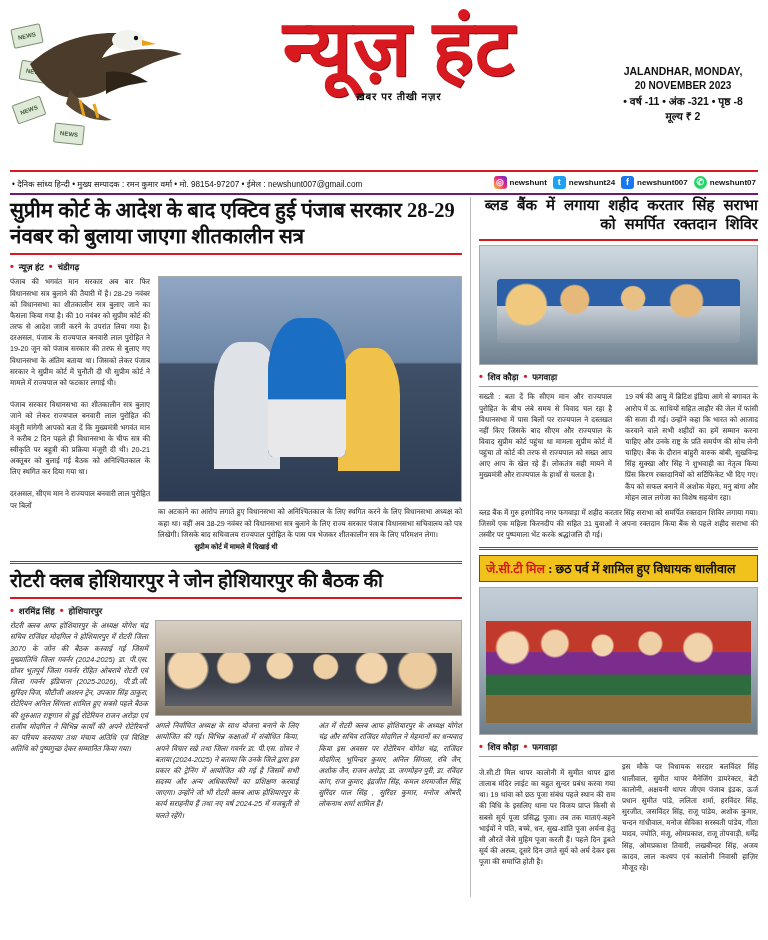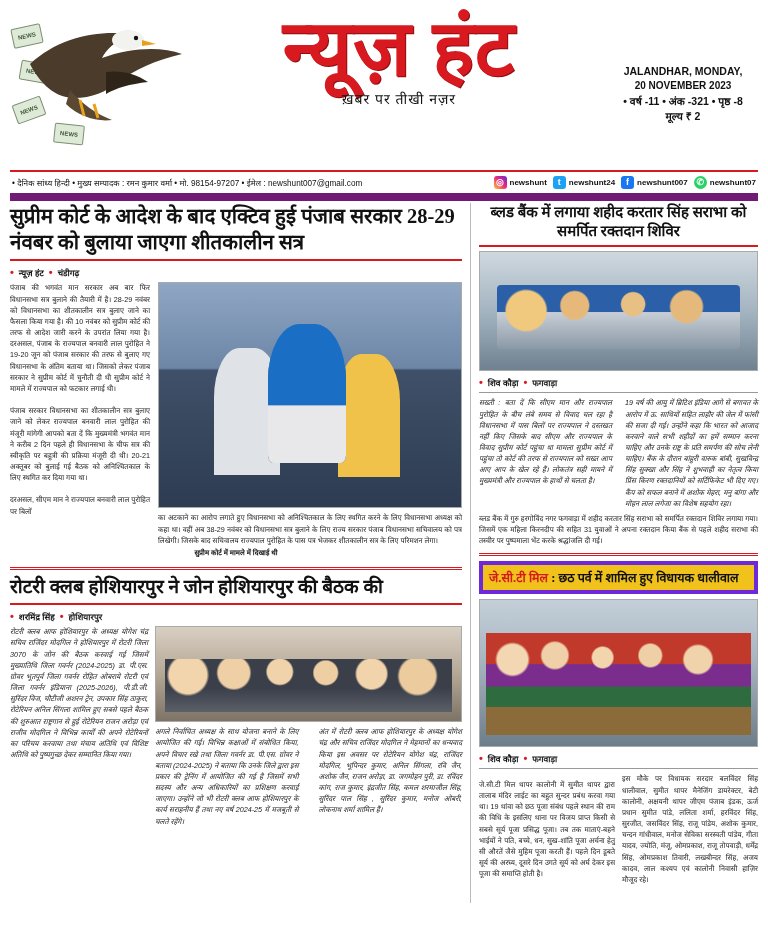--- a/index.html
+++ b/index.html
@@ -67,45 +67,45 @@
   .bigtitle {
     font-family: "Liberation Serif", serif;
     font-size: 78px;
     line-height: 0.96;
     color: #d81920;
     font-weight: bold;
     letter-spacing: 1px;
     text-shadow: 1px 1px 0 #8f0d12;
   }
   .tagline {
-    font-size: 14px;
-    color: #111;
-    font-weight: normal;
+    font-size: 10px;
+    color: #111;
+    font-weight: bold;
     margin-top: 2px;
     letter-spacing: 1px;
   }
   .dateblock {
     flex: 0 0 150px;
     text-align: center;
     font-size: 10.5px;
     font-weight: bold;
     color: #111;
     padding-top: 56px;
     line-height: 1.45;
   }
   .dateblock .line2 { font-size: 10px; font-weight: bold; }
 
   
   .inforule { border-top: 2px solid #d81920; margin-top: 2px; }
   .infobar {
     display: flex;
-    align-items: center;
+    align-items: flex-end;
     font-size: 8.2px;
     padding: 4px 2px 4px 2px;
-    border-bottom: 8px solid #701a75;
+    border-bottom: 2px solid #701a75;
     gap: 17px;
   }
   .infobar .left { flex: 1 1 auto; white-space: nowrap; }
   .socials { display: flex; gap: 6px; align-items: center; }
   .social {
     display: flex; align-items: center; gap: 3px;
     font-size: 8px; font-weight: bold; color: #111;
   }
   .sicon {
     width: 13px; height: 13px; border-radius: 3px;
@@ -220,21 +220,21 @@
       radial-gradient(circle at 10% 26%, #f3d6b2 0 6%, transparent 7%),
       radial-gradient(circle at 26% 22%, #f0d0a8 0 6%, transparent 7%),
       radial-gradient(circle at 44% 24%, #f2d4ad 0 6%, transparent 7%),
       radial-gradient(circle at 62% 22%, #eecfa6 0 6%, transparent 7%),
       radial-gradient(circle at 80% 26%, #f1d3ab 0 6%, transparent 7%),
       linear-gradient(180deg,#c0392b 0 30%, #7b2d8e 31% 52%, #2e6b3f 53% 72%, #8b6b3a 73% 100%);
   }
 
   .section-banner {
     background: #f1c21b;
-    border: 4px solid #6d28d9;
+    border: 1px solid #6d28d9;
     padding: 4px 6px;
     font-size: 12.5px;
     font-weight: bold;
     font-family: "Liberation Serif", serif;
     color: #111;
     margin-bottom: 5px;
   }
   .section-banner .tagword { color: #d81920; }
   .hr-strong { border-top: 3px double #d81920; margin: 7px 0 5px 0; }
 </style>
@@ -365,33 +365,33 @@
             </div>
           </div>
         </div>
       </article>
 
     </div>
 
     <div class="col-right">
 
       <article>
-        <div class="headline h-right" style="text-align:center;">ब्लड बैंक में लगाया शहीद करतार सिंह सराभा को समर्पित रक्तदान शिविर</div>
+        <div class="headline h-right" style="text-align:right;font-family:Liberation Mono, monospace;">ब्लड बैंक में लगाया शहीद करतार सिंह सराभा को समर्पित रक्तदान शिविर</div>
         <div class="rule-red"></div>
         <div class="photo blood" style="height:120px;">
           <div class="photo-inner"></div>
         </div>
         <div class="byline">
           <span class="dot">•</span>
           <span>शिव कौड़ा</span>
           <span class="dot">•</span>
           <span class="place">फगवाड़ा</span>
         </div>
         <div class="rule-thin"></div>
-        <div style="display:flex; gap:13px;font-style:italic;">
+        <div style="display:flex; gap:13px;">
           <div style="flex:1 1 50%;">
             <div class="body-text">सख्ती : बता दें कि सीएम मान और राज्यपाल पुरोहित के बीच लंबे समय से विवाद चल रहा है विधानसभा में पास बिलों पर राज्यपाल ने दस्तखत नहीं किए जिसके बाद सीएम और राज्यपाल के विवाद सुप्रीम कोर्ट पहुंचा था मामला सुप्रीम कोर्ट में पहुंचा तो कोर्ट की तरफ से राज्यपाल को सख्त आप आए आप के खेल रहे हैं। लोकतंत्र सही मायने में मुख्यमंत्री और राज्यपाल के हाथों से चलता है।</div>
           </div>
           <div style="flex:1 1 50%;">
             <div class="body-text">19 वर्ष की आयु में ब्रिटिश इंडिया आगे से बगावत के आरोप में ऊ. साथियों सहित लाहौर की जेल में फांसी की सजा दी गई। उन्होंने कहा कि भारत को आजाद करवाने वाले सभी शहीदों का हमें सम्मान करना चाहिए और उनके राष्ट्र के प्रति समर्पण की सोच लेनी चाहिए। बैंक के दौरान बांहुरी वारुक बांबी, सुखविन्द्र सिंह सुक्खा और सिंह ने शुभवाही का नेतृत्व किया प्रिंस किरण रक्तदानियों को सर्टिफिकेट भी दिए गए। कैंप को सफल बनाने में अशोक मेहरा, मनु बांगा और मोहन लाल लगेजा का विशेष सहयोग रहा।</div>
           </div>
         </div>
         <div class="body-text" style="margin-top:4px;">ब्लड बैंक में गुरु हरगोविंद नगर फगवाड़ा में शहीद करतार सिंह सराभा को समर्पित रक्तदान शिविर लगाया गया। जिसमें एक महिला किरनदीप की सहित 31 युवाओं ने अपना रक्तदान किया बैंक से पहले शहीद सराभा की तस्वीर पर पुष्पमाला भेंट करके श्रद्धांजलि दी गई।</div>
       </article>
 

